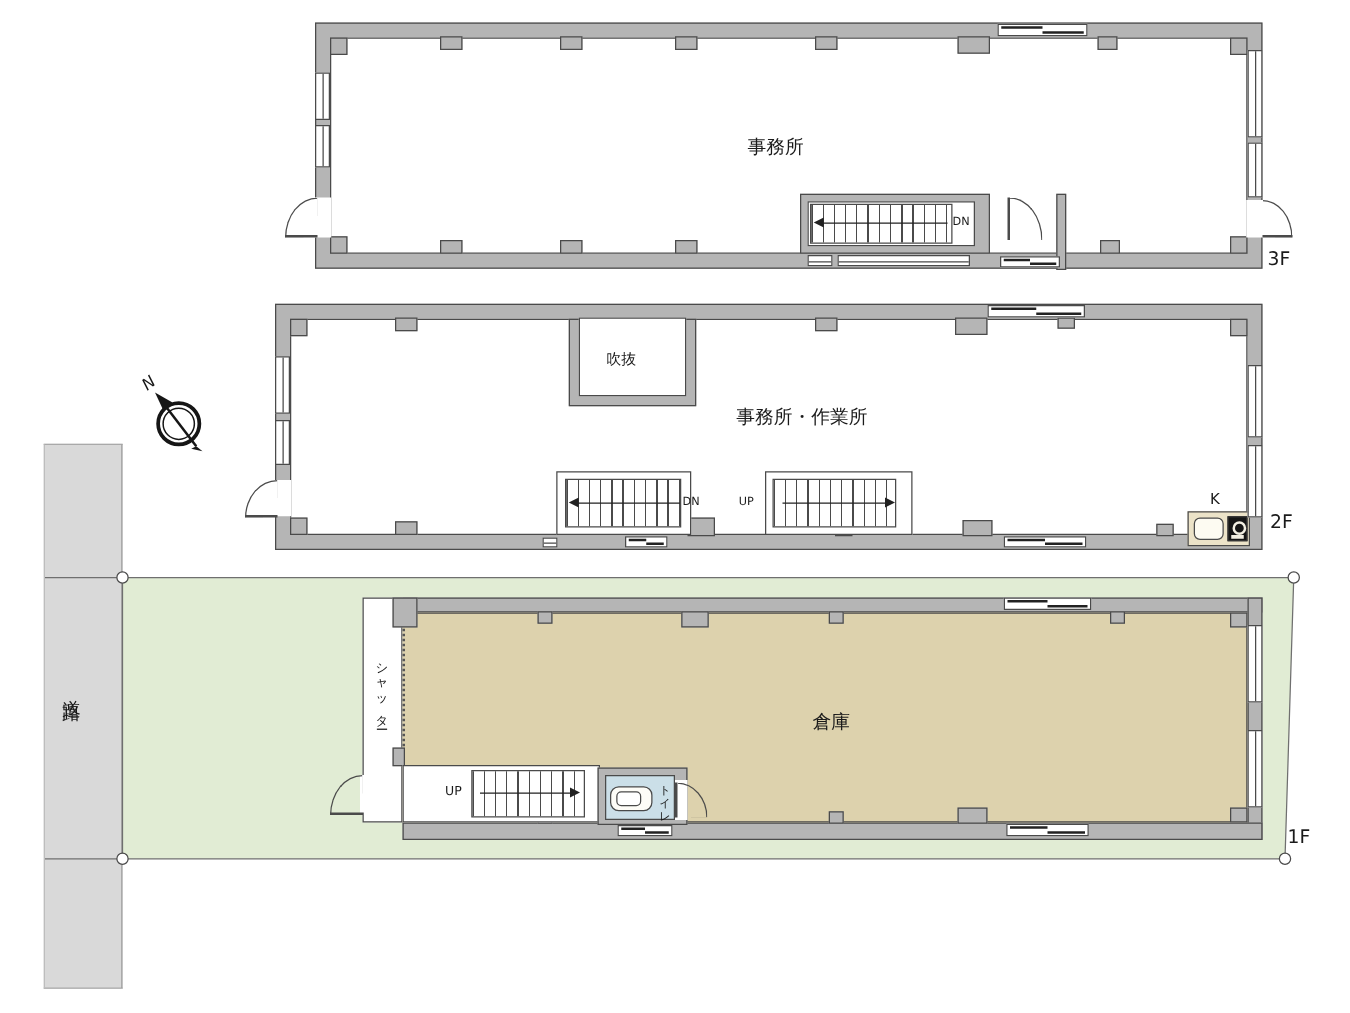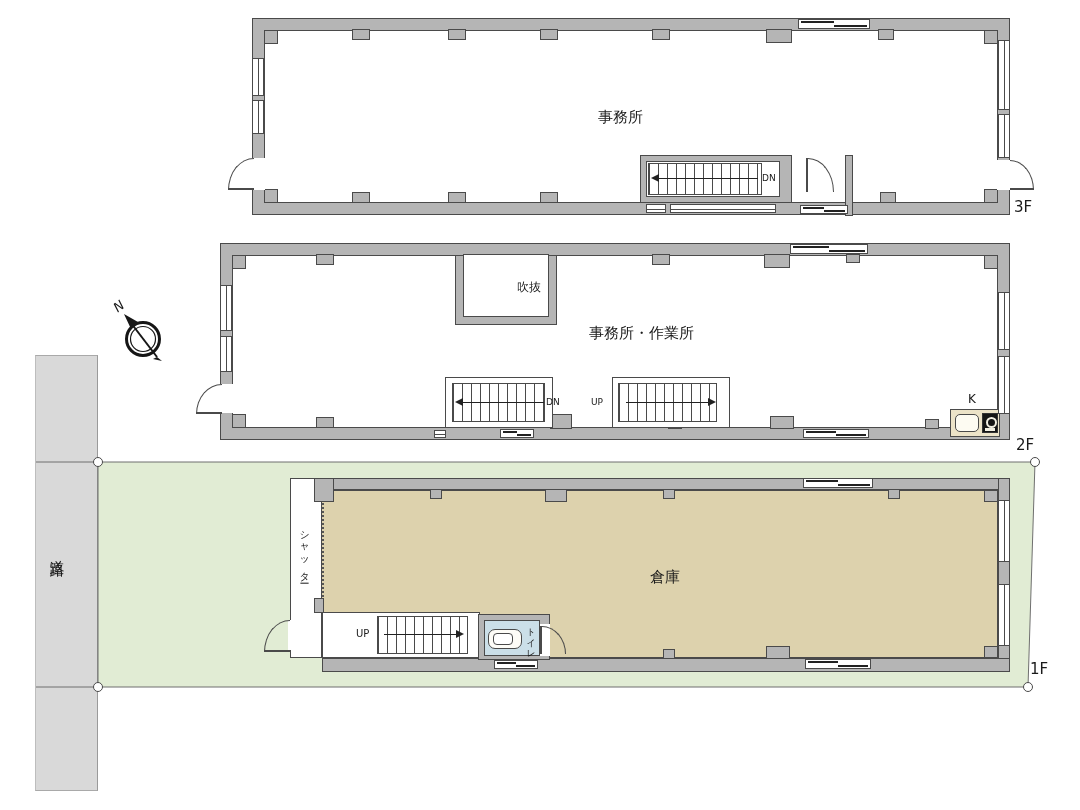--- a/index.html
+++ b/index.html
@@ -131,21 +131,21 @@
     <div class="col" style="left:846px;top:254px;width:14px;height:9px"></div>
     <div class="col" style="left:316px;top:417px;width:18px;height:11px"></div>
     <div class="col" style="left:550px;top:414px;width:22px;height:15px"></div>
     <div class="col" style="left:668px;top:419px;width:14px;height:10px"></div>
     <div class="col" style="left:770px;top:416px;width:24px;height:13px"></div>
     <div class="col" style="left:925px;top:419px;width:14px;height:10px"></div>
     <div class="slide" style="left:790px;top:244px;width:78px;height:10px"></div>
 
     <div class="wall" style="left:455px;top:255px;width:102px;height:70px"></div>
     <div class="room" style="left:463px;top:254px;width:86px;height:63px"></div>
-    <div class="lbl s12" style="left:517px;top:279px">吹抜</div>
+    <div class="lbl s12" style="left:485px;top:279px">吹抜</div>
 
     <div class="stair" style="left:445px;top:377px;width:108px;height:51px"></div>
     <div class="treads" style="left:452px;top:383px;width:93px;height:39px"></div>
     <div class="sarrow" style="left:460px;top:402px;width:84px"></div>
     <div class="ah ah-l" style="left:455px;top:398px"></div>
     <div class="lbl s9" style="left:546px;top:397px">DN</div>
 
     <div class="stair" style="left:612px;top:377px;width:118px;height:51px"></div>
     <div class="treads" style="left:618px;top:383px;width:99px;height:39px"></div>
     <div class="sarrow" style="left:626px;top:402px;width:84px"></div>
@@ -161,21 +161,21 @@
     <div class="winv" style="left:220px;top:336px;width:12px;height:36px"></div>
     <div class="gap" style="left:219px;top:384px;width:14px;height:29px"></div>
     <div class="arc arc-tl" style="left:196px;top:384px;width:26px;height:30px"></div>
     <div class="leafh" style="left:196px;top:412px;width:26px"></div>
     <div class="winv" style="left:998px;top:292px;width:12px;height:58px"></div>
     <div class="winv" style="left:998px;top:356px;width:12px;height:58px"></div>
     <div class="winh" style="left:434px;top:430px;width:12px;height:8px"></div>
     <div class="slide" style="left:500px;top:429px;width:34px;height:9px"></div>
     <div class="slide" style="left:803px;top:429px;width:66px;height:9px"></div>
     <div class="lbl" style="left:589px;top:324px">事務所・作業所</div>
-    <div class="lbl" style="left:1016px;top:436px">2F</div>
+    <div class="lbl" style="left:1016px;top:408px">2F</div>
   </div>
 
   <div>
 
     <div class="room" style="left:290px;top:478px;width:32px;height:180px"></div>
     <div class="wall" style="left:322px;top:478px;width:688px;height:12px"></div>
     <div class="wall" style="left:998px;top:478px;width:12px;height:194px"></div>
     <div class="wall" style="left:322px;top:658px;width:688px;height:14px"></div>
     <div class="wh"></div>
     <div class="shutline"></div>

